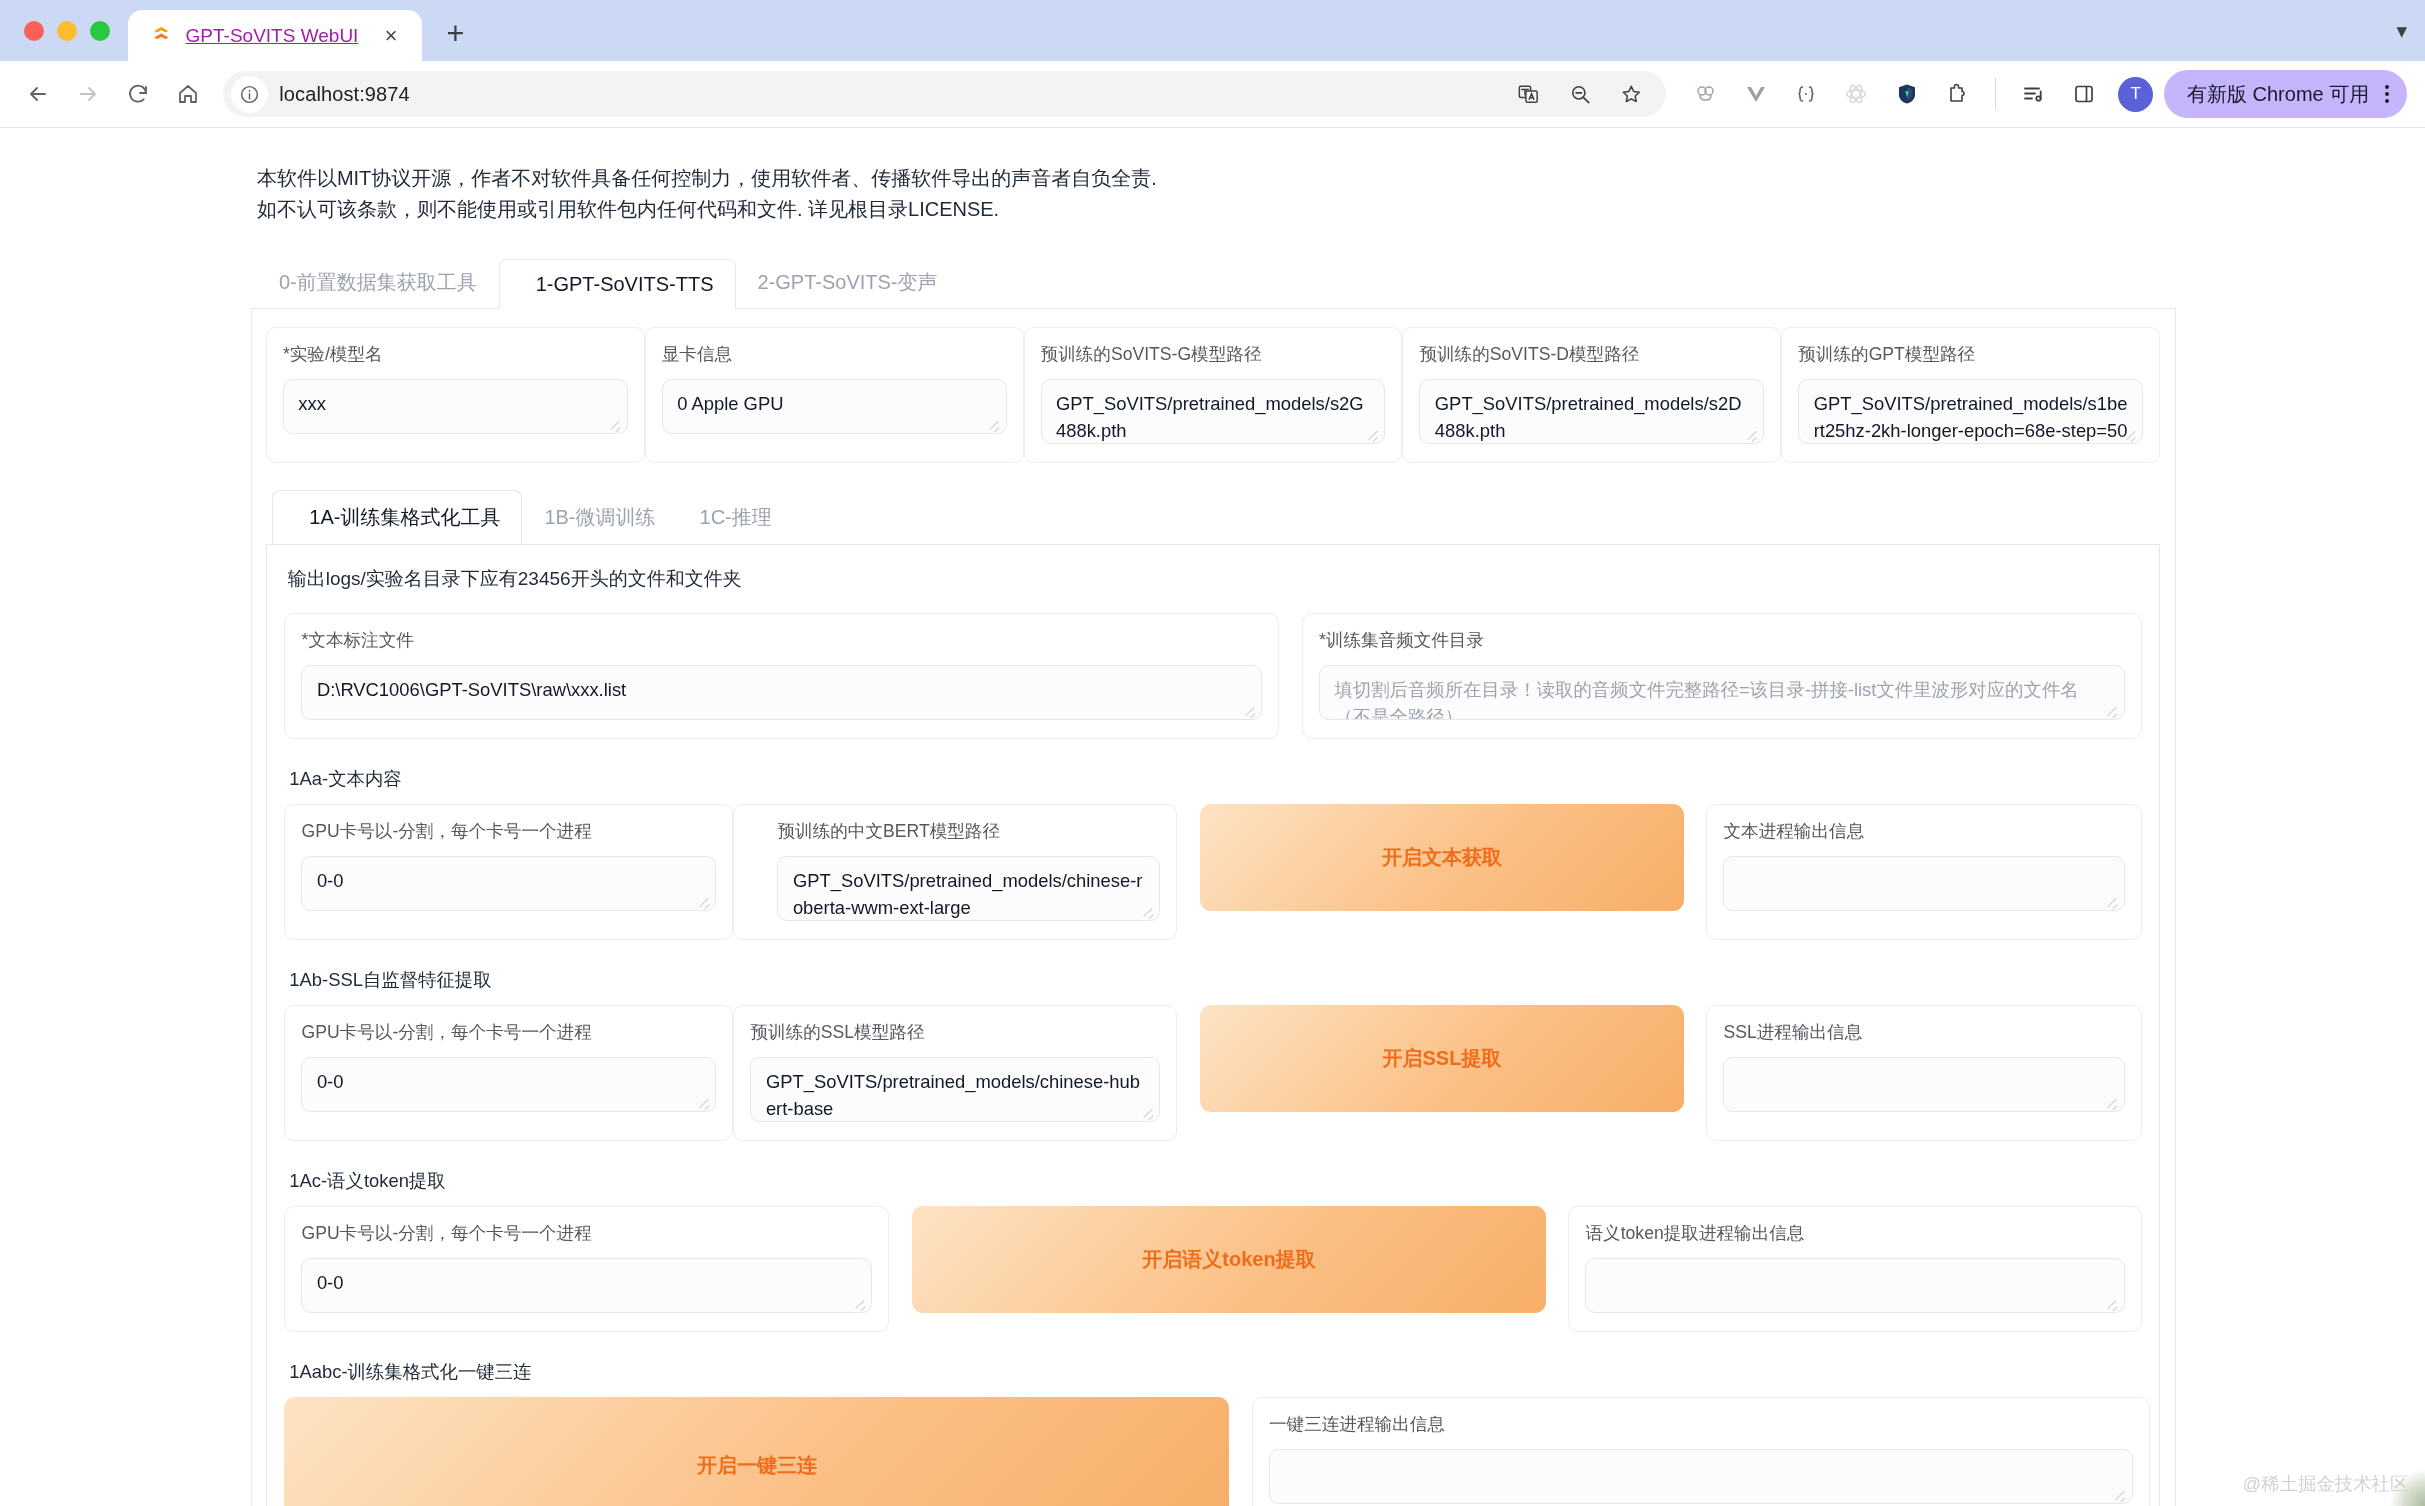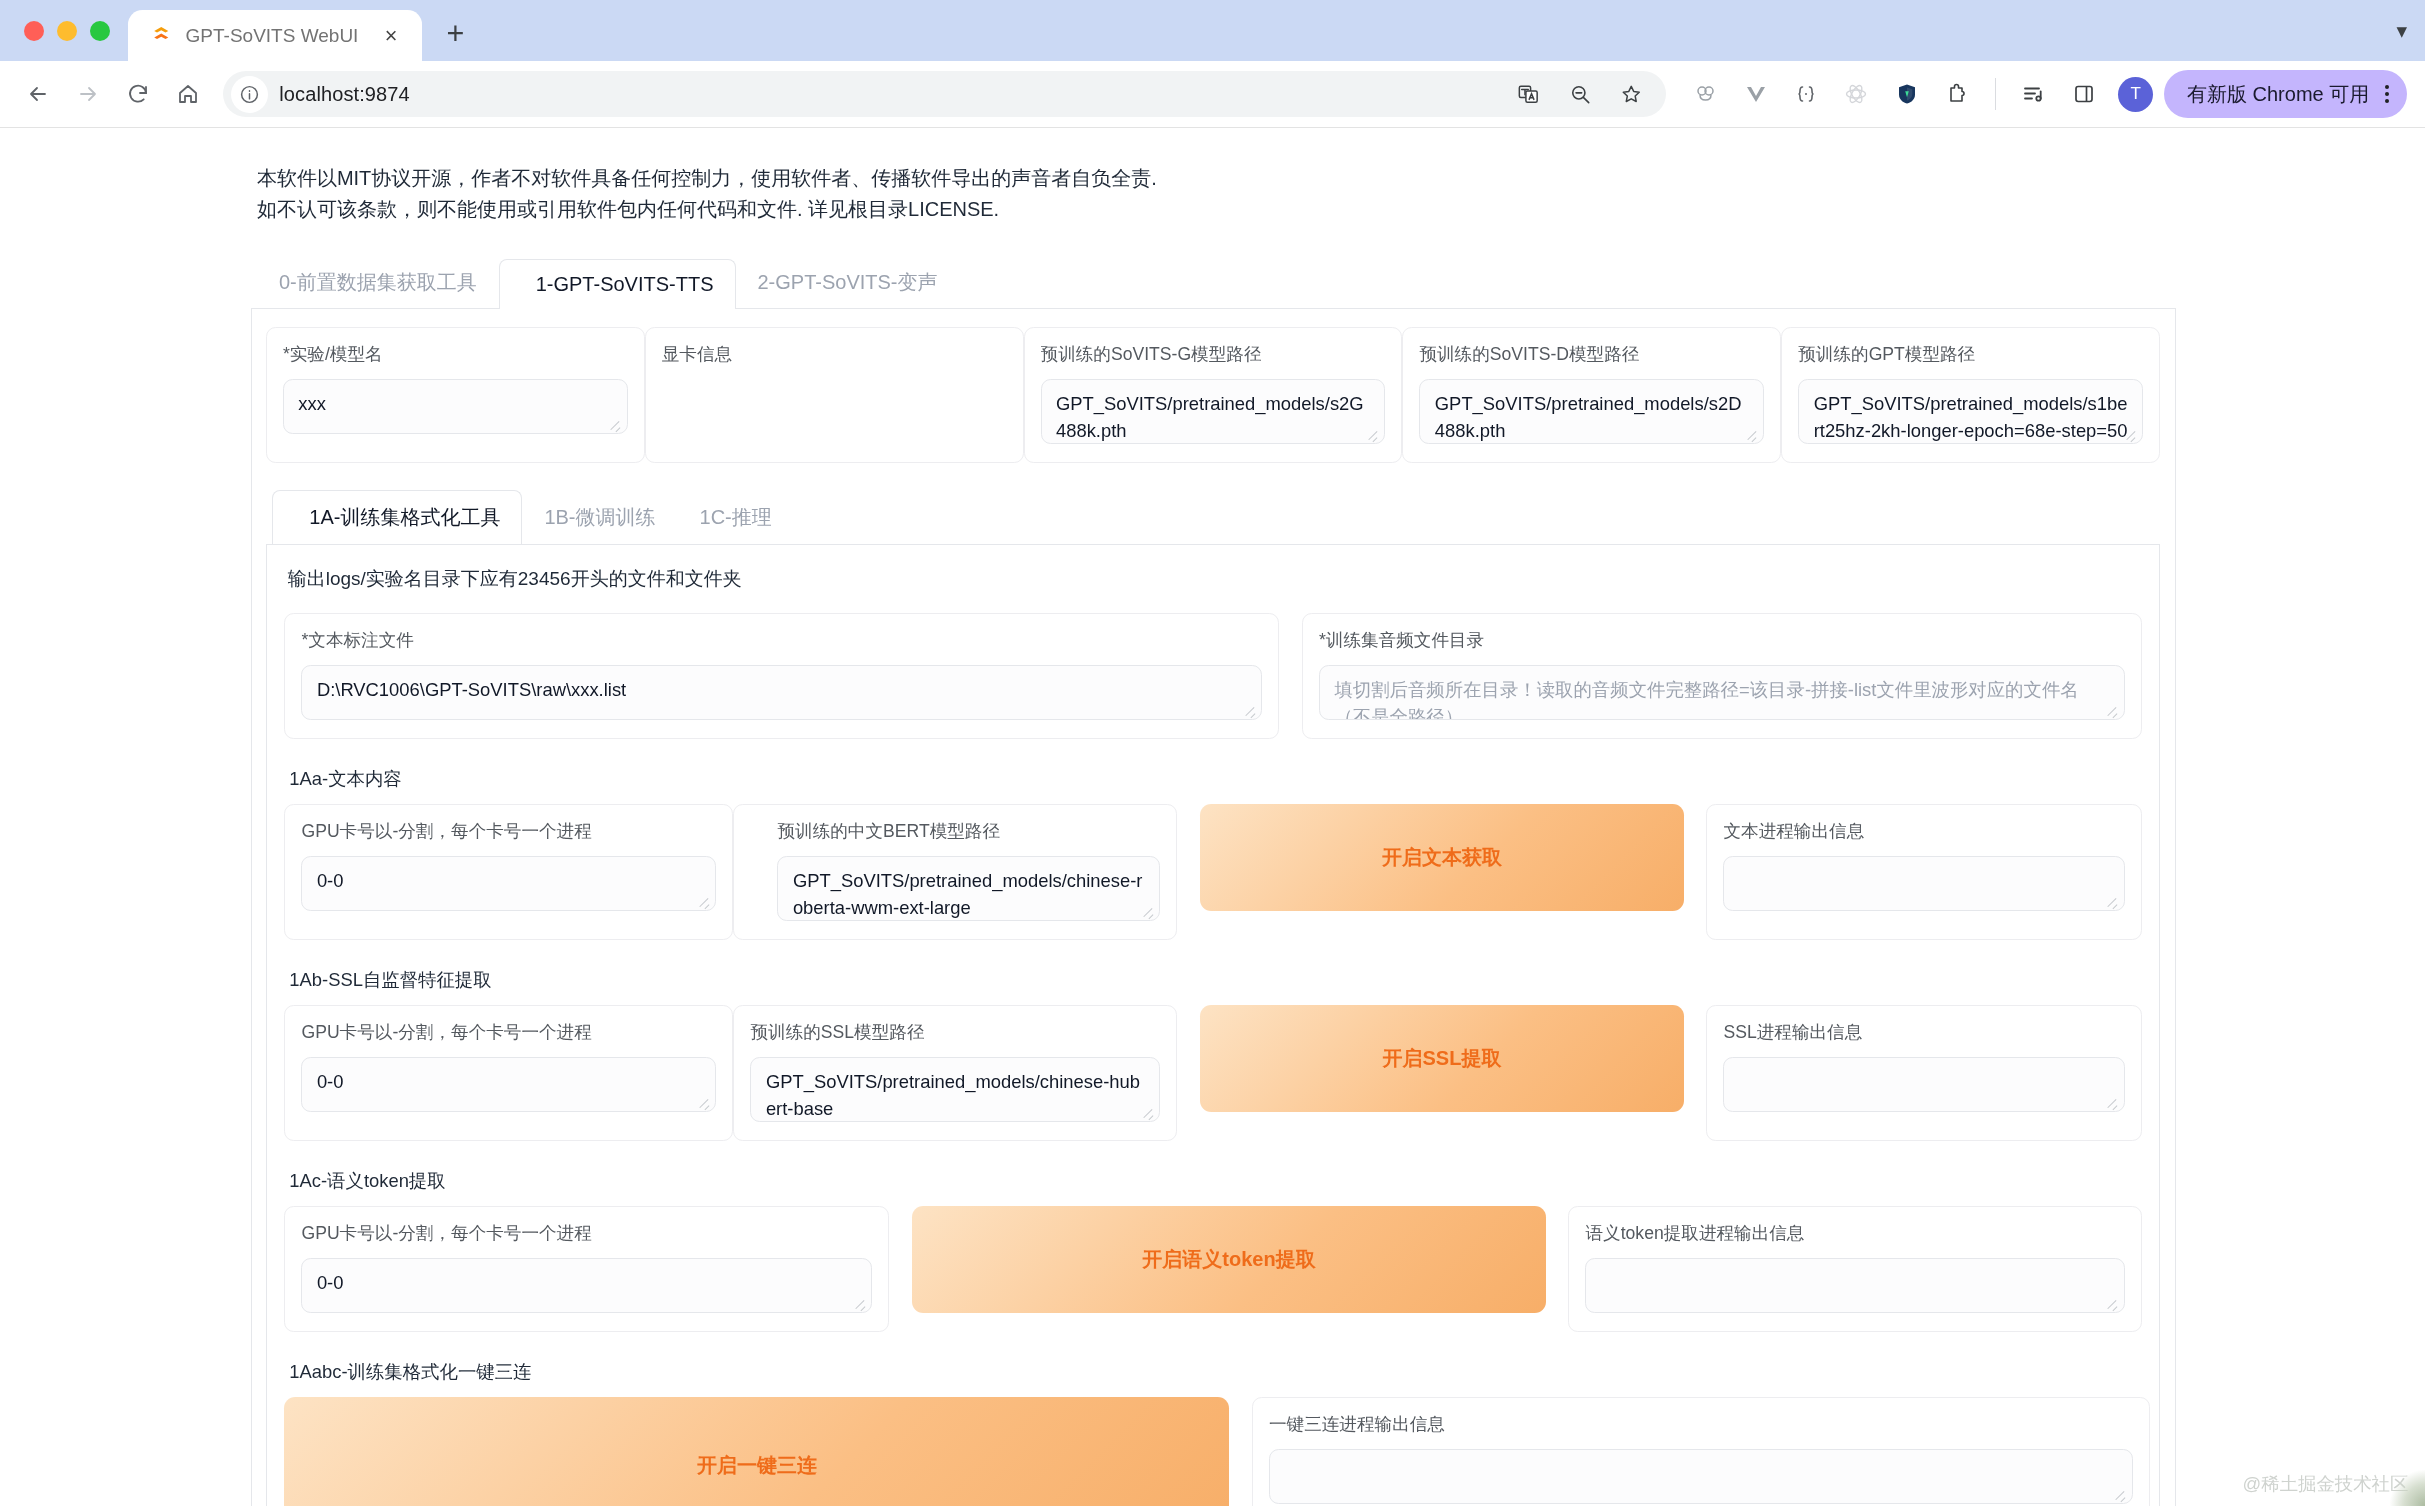--- a/index.html
+++ b/index.html
@@ -34,22 +34,23 @@
     border-radius: 14.4px 14.4px 0 0;
     display: flex;
     align-items: center;
     gap: 13px;
     padding: 0 16px 0 22.5px;
     min-width: 294px;
     position: relative;
   }
   .tab-favicon { width: 22.5px; height: 22.5px; flex: 0 0 22.5px; }
   .tab-title {
-    font-size: 19px; color: #737373; white-space: nowrap;
+    font-size: 19px; color: #a21caf; white-space: nowrap;
     flex: 1 1 auto;
+    text-decoration: underline;
   }
   .tab-close {
     width: 29px; height: 29px;
     display: flex; align-items: center; justify-content: center;
     font-size: 21.7px; color: #444; border-radius: 50%;
     line-height: 1;
   }
   .newtab {
     width: 45px; height: 45px; margin-left: 11.2px; margin-bottom: 4.8px;
     display: flex; align-items: center; justify-content: center;
@@ -423,20 +424,21 @@
 
       <div class="panel">
 
         <div class="row">
           <div class="cell">
             <div class="field-label">*实验/模型名</div>
             <div class="textarea h-one">xxx<span class="grip"></span></div>
           </div>
           <div class="cell">
             <div class="field-label">显卡信息</div>
+            <div class="textarea h-one">0 Apple GPU<span class="grip"></span></div>
           </div>
           <div class="cell">
             <div class="field-label">预训练的SoVITS-G模型路径</div>
             <div class="textarea h-two">GPT_SoVITS/pretrained_models/s2G488k.pth<span class="grip"></span></div>
           </div>
           <div class="cell">
             <div class="field-label">预训练的SoVITS-D模型路径</div>
             <div class="textarea h-two">GPT_SoVITS/pretrained_models/s2D488k.pth<span class="grip"></span></div>
           </div>
           <div class="cell">

